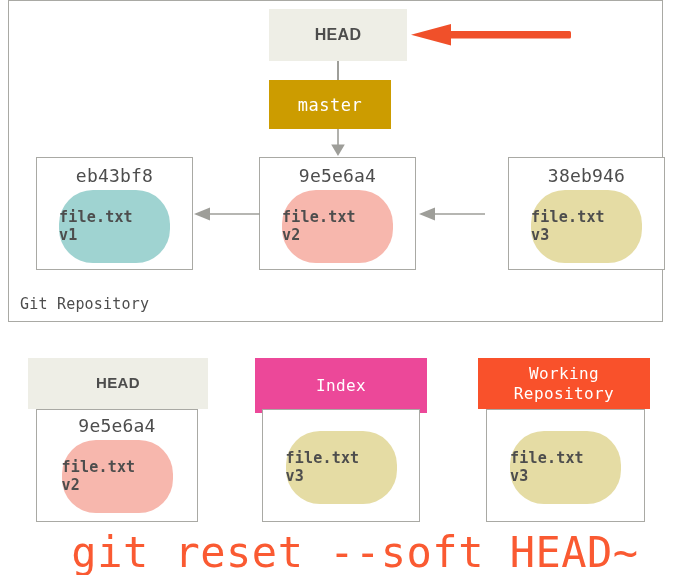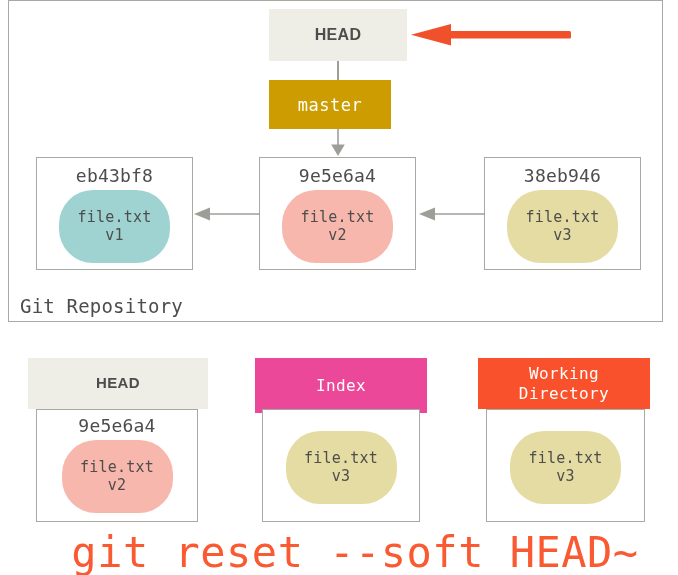--- a/index.html
+++ b/index.html
@@ -32,21 +32,21 @@
     width: 655px;
     height: 322px;
     border: 1.5px solid #a9a9a4;
     box-sizing: border-box;
     background: #ffffff;
   }
   .repo-label {
     position: absolute;
     left: 20px;
     top: 295px;
-    font-size: 19px;
+    font-size: 15px;
     letter-spacing: 0.2px;
     color: #4d4d4d;
     white-space: nowrap;
     font-family: "DejaVu Sans Mono", "Liberation Mono", monospace;
   }
 
   
   .head-top {
     position: absolute;
     left: 269px;
@@ -123,39 +123,39 @@
     height: 113px;
     border: 1.5px solid #a9a9a4;
     background: #ffffff;
     box-sizing: border-box;
     display: flex;
     flex-direction: column;
     align-items: center;
   }
   .commit-1 { left: 36px; }
   .commit-2 { left: 259px; }
-  .commit-3 { left: 484px; }
+  .commit-3 { left: 508px; }
 
   .commit-hash {
     margin-top: 7px;
     font-family: "DejaVu Sans Mono", "Liberation Mono", monospace;
     font-size: 18px;
     color: #4d4d4d;
     letter-spacing: 0.2px;
   }
   .blob {
     margin-top: 4px;
     width: 111px;
     height: 73px;
     border-radius: 34px;
     display: flex;
     flex-direction: column;
-    align-items: center;
     justify-content: center;
     line-height: 1.18;
+    font-weight: bold;
   }
   .blob .bname, .blob .bver {
     font-family: "DejaVu Sans Mono", "Liberation Mono", monospace;
     font-size: 15px;
     color: #4d4d4d;
     letter-spacing: 0.2px;
   }
   .blob-teal   { background: #9fd3d1; }
   .blob-pink   { background: #f7b7ad; }
   .blob-yellow { background: #e5dca4; }
@@ -311,21 +311,21 @@
   </div>
 
   <div class="area-header hdr-head">
     <span class="hlabel">HEAD</span>
   </div>
   <div class="area-header hdr-index">
     <span class="hlabel">Index</span>
   </div>
   <div class="area-header hdr-wd">
     <span class="hlabel">Working
-Directory</span>
+Repository</span>
   </div>
 
   <div class="area-body body-head">
     <span class="commit-hash">9e5e6a4</span>
     <div class="blob blob-pink">
       <span class="bname">file.txt</span>
       <span class="bver">v2</span>
     </div>
   </div>
 

